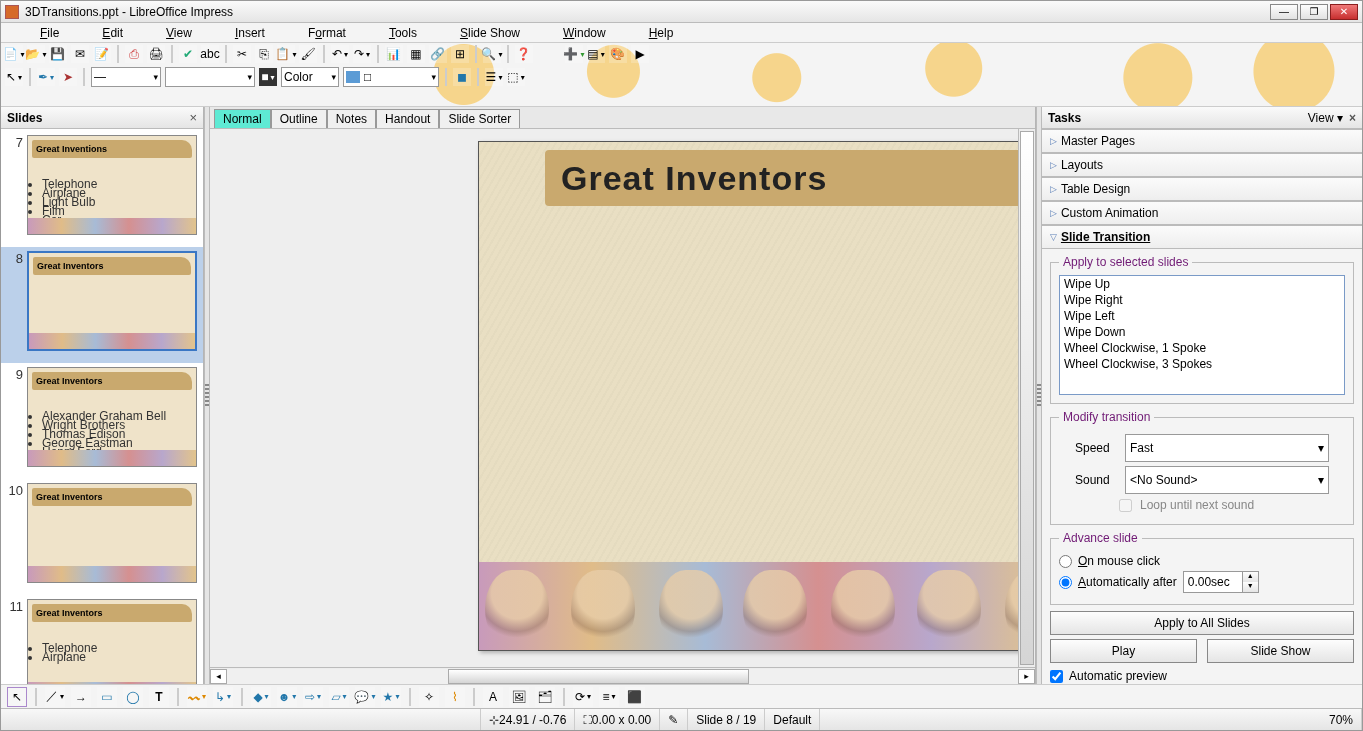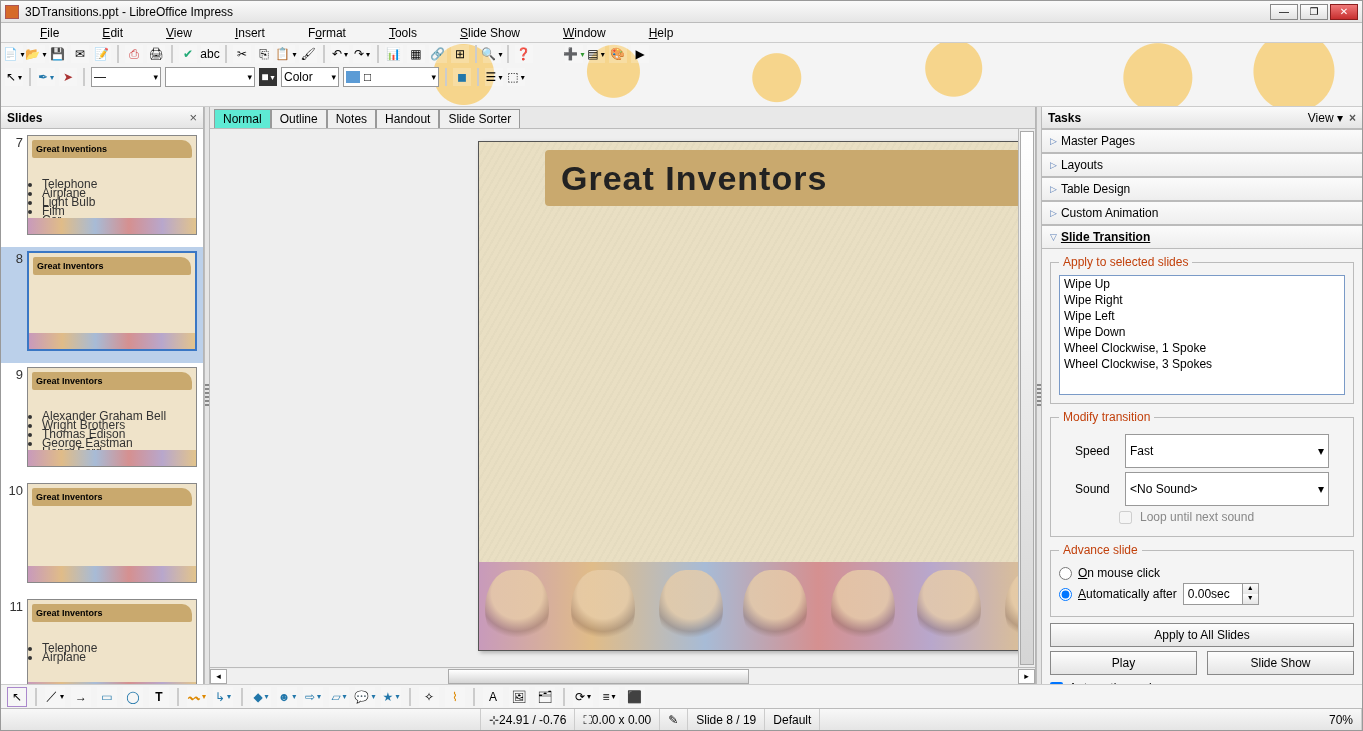--- a/index.html
+++ b/index.html
@@ -74,27 +74,27 @@
 
 .taskspanel { width:320px; background:#f4f4f4; display:flex; flex-direction:column; }
 .taskshdr { height:22px; background:linear-gradient(#fafafa,#e5e5e5); border-bottom:1px solid #bbb; display:flex; align-items:center; padding:0 6px; font-weight:bold; }
 .taskshdr .viewmenu { margin-left:auto; font-weight:normal; }
 .taskshdr .x { margin-left:6px; color:#555; }
 .tasksect { border:1px solid #bbb; border-left:none; border-right:none; background:linear-gradient(#fbfbfb,#eee); padding:4px 8px; display:flex; align-items:center; gap:4px; }
 .tasksect .tri { font-size:9px; color:#5a7fb7; }
 .tasksect.open .tri { transform: none; }
 .taskscontent { flex:1; padding:6px 8px 8px 8px; overflow:auto; }
 fieldset { border:1px solid #bbb; margin-bottom:6px; padding:6px 8px 8px 8px; }
-legend { padding:0 4px; color:#c2410c; }
+legend { padding:0 4px; color:#701a75; }
 .translist { border:1px solid #7a9ac7; height:120px; background:#fff; overflow-y:scroll; }
 .translist div { padding:1px 4px; }
 .translist div.sel { background:#3a77ff; color:#fff; }
 .formrow { display:flex; align-items:center; margin:4px 16px; gap:8px; }
 .formrow label { width:42px; text-align:left; }
-.formrow select, .formrow .sel { flex:1; height:34px; border:1px solid #999; background:#fff; padding:0 4px;justify-content:flex-end; }
+.formrow select, .formrow .sel { flex:1; height:28px; border:1px solid #999; background:#fff; padding:0 4px;justify-content:flex-end; }
 .formrow input[type=checkbox] { margin-left:44px; }
 .radio-row { display:flex; align-items:center; gap:6px; margin:3px 0; }
 .btnrow { display:flex; gap:10px; margin:4px 0; }
 .btnrow button, .wbtn { height:24px; padding:0 14px; border:1px solid #888; background:linear-gradient(#fdfdfd,#e5e5e5); }
 .spin { display:inline-flex; border:1px solid #999; height:22px; }
 .spin input { width:58px; border:none; padding:0 4px; }
 .spin .arrows { width:16px; display:flex; flex-direction:column; }
 .spin .arrows div { flex:1; border-left:1px solid #999; background:linear-gradient(#fdfdfd,#e5e5e5); font-size:7px; text-align:center; }
 
 

